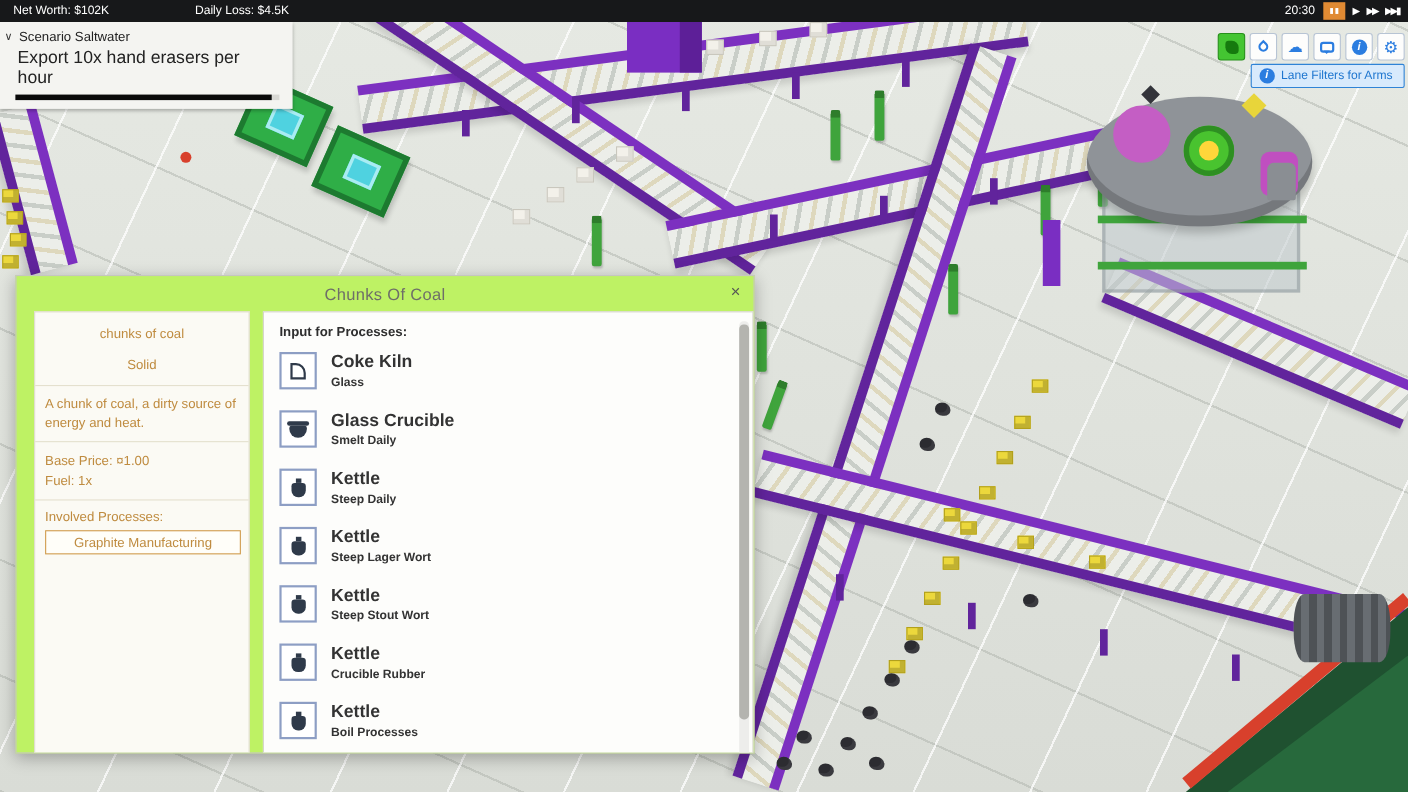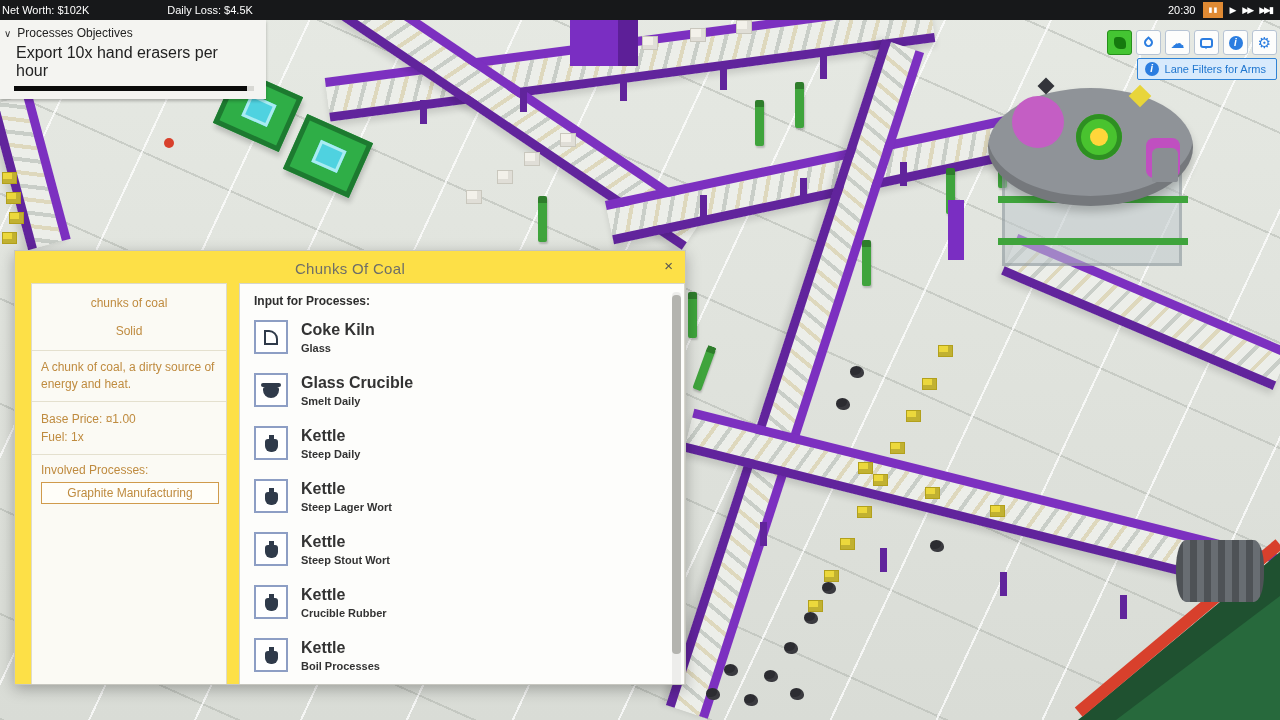--- a/index.html
+++ b/index.html
@@ -143,35 +143,35 @@
   <div class="coal" style="left:764px;top:670px;"></div>
   <div class="coal" style="left:744px;top:694px;"></div>
   <div class="coal" style="left:724px;top:664px;"></div>
   <div class="coal" style="left:706px;top:688px;"></div>
   <div class="coal" style="left:790px;top:688px;"></div>
   <div class="coal" style="left:930px;top:540px;"></div>
 </div>
 
 <div style="position:absolute;left:0;top:0;width:1280px;height:20px;background:#17181a;color:#fff;
             display:flex;align-items:center;font-size:11px;z-index:30;">
-  <span style="margin-left:2px;">Net Worth: $102K</span>
+  <span style="margin-left:12px;">Net Worth: $102K</span>
   <span style="margin-left:78px;">Daily Loss: $4.5K</span>
   <span style="margin-left:auto;margin-right:8px;">20:30</span>
   <span style="display:inline-flex;align-items:center;justify-content:center;width:20px;height:16px;background:#e08a33;
                color:#fff;font-size:7px;letter-spacing:1px;margin-right:6px;cursor:pointer;">▮▮</span>
   <span style="font-size:9px;margin-right:6px;cursor:pointer;">▶</span>
   <span style="font-size:9px;letter-spacing:-2px;margin-right:7px;cursor:pointer;">▶▶</span>
   <span style="font-size:9px;letter-spacing:-2px;margin-right:8px;cursor:pointer;">▶▶▮</span>
 </div>
 
 <div style="position:absolute;left:0;top:20px;width:266px;background:#f4f4f1;z-index:20;
             box-shadow:0 2px 3px rgba(0,0,0,.25);padding:6px 12px 8px 4px;">
   <div style="display:flex;align-items:center;gap:6px;">
     <span style="font-size:10px;color:#333;cursor:pointer;">∨</span>
-    <span style="font-size:12px;color:#222;">Processes Objectives</span>
+    <span style="font-size:12px;color:#222;">Scenario Saltwater</span>
   </div>
   <div style="font-size:16px;color:#222;margin:4px 0 6px 12px;">Export 10x hand erasers per hour</div>
   <div style="margin-left:10px;height:5px;background:#d8d8d4;">
     <div style="height: 5px; background: rgb(10, 10, 10); width: 97%;"></div>
   </div>
 </div>
 
 <style>
   .tbtn { width:25px;height:25px;border:1px solid #b7c4d4;border-radius:3px;background:#fdfdfc;
           display:flex;align-items:center;justify-content:center;color:#2b7de0;cursor:pointer; }
@@ -205,21 +205,21 @@
 </div>
 
 <div style="position:absolute;right:3px;top:58px;z-index:20;display:flex;align-items:center;gap:6px;
             background:#d8eafc;border:1px solid #2f83d6;border-radius:2px;color:#1f76cf;
             font-size:11px;padding:3px 10px 3px 7px;cursor:pointer;">
   <span class="info-circle">i</span>
   <span>Lane Filters for Arms</span>
 </div>
 
 <style>
-  .dialog { position:absolute;left:14px;top:250px;width:672px;height:435px;background:#fde047;
+  .dialog { position:absolute;left:14px;top:250px;width:672px;height:435px;background:#bef264;
             border:1px solid #c6c6bf;box-shadow:0 4px 14px rgba(0,0,0,.28);z-index:25;overflow:hidden; }
   .dialog-title { text-align:center;color:#6e6e68;font-size:15px;padding-top:9px;letter-spacing:.3px; }
   .dialog-close { position:absolute;right:12px;top:8px;color:#555;font-size:15px;cursor:pointer;line-height:14px; }
   .info-panel { position:absolute;left:16px;top:32px;width:196px;height:434px;background:#fbfaf4;
             border:1px solid #dedbca;color:#bf8b3f;font-size:12px; }
   .info-sec { padding:8px 9px; border-bottom:1px solid #e4e0ce; }
   .info-sec:last-child { border-bottom:none; }
   .proc-btn { display:block;margin:5px auto 2px;width:178px;padding:3px 0;text-align:center;
             background:#fffef9;border:1px solid #d09b4c;color:#bf8b3f;font-size:12px;cursor:pointer; }
   .list-panel { position:absolute;left:224px;top:32px;width:446px;height:436px;background:#fdfdfb;

